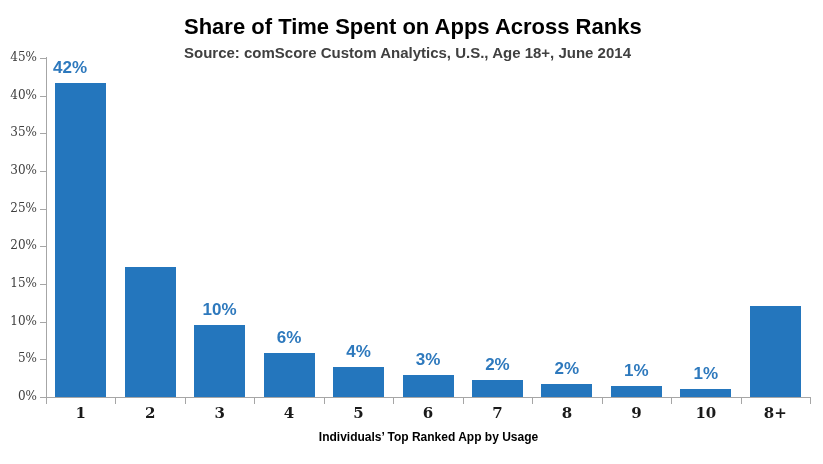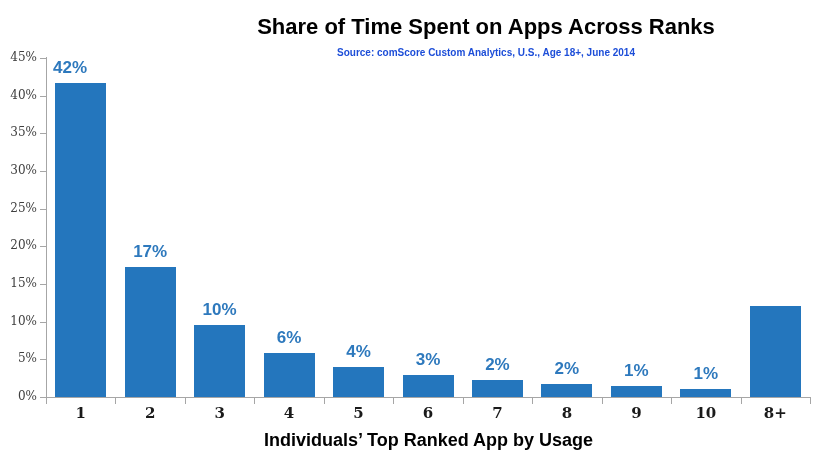--- a/index.html
+++ b/index.html
@@ -19,38 +19,37 @@
     position: absolute;
     left: 0; top: 0;
     width: 823px;
     height: 464px;
     background: #ffffff;
   }
 
   
   .title-block {
     position: absolute;
-    left: 176px;
+    left: 184px;
     top: 14px;
     width: 620px;
-    text-align: center;
   }
   .chart-title {
     font-family: "Liberation Sans", sans-serif;
     font-size: 22px;
     font-weight: bold;
     color: #000000;
     line-height: 26px;
     white-space: nowrap;
   }
   .chart-subtitle {
     font-family: "Liberation Sans", sans-serif;
-    font-size: 10px;
-    font-weight: bold;
-    color: #1d4ed8;
+    font-size: 15px;
+    font-weight: bold;
+    color: #404040;
     line-height: 20px;
     margin-top: 3px;
     white-space: nowrap;
   }
 
   
   .plot-area {
     position: absolute;
     left: 46px;
     top: 58px;
@@ -127,21 +126,21 @@
     white-space: nowrap;
   }
 
   .axis-title-x {
     position: absolute;
     left: 46px;
     top: 430px;
     width: 765px;
     text-align: center;
     font-family: "Liberation Sans", sans-serif;
-    font-size: 18px;
+    font-size: 12px;
     font-weight: bold;
     color: #000000;
     white-space: nowrap;
   }
 </style>
 </head>
 <body>
 
 <div id="chart-root">
 
@@ -211,21 +210,20 @@
       <div class="bar" title="7: 2%" style="left: 425.955px; width: 51px; height: 16.5733px; background: rgb(36, 118, 189);"></div>
       <div class="bar" title="8: 2%" style="left: 495.409px; width: 51px; height: 12.8067px; background: rgb(36, 118, 189);"></div>
       <div class="bar" title="9: 1%" style="left: 564.864px; width: 51px; height: 10.5467px; background: rgb(36, 118, 189);"></div>
       <div class="bar" title="10: 1%" style="left: 634.318px; width: 51px; height: 8.28667px; background: rgb(36, 118, 189);"></div>
       <div class="bar" title="11+: 12%" style="left: 703.773px; width: 51px; height: 91.1533px; background: rgb(36, 118, 189);"></div>
     </div>
 
   <div class="axis-title-x">Individuals’ Top Ranked App by Usage</div>
 
 <div class="data-label" style="left: 30px; width: 80px; top: 57.86px; color: rgb(46, 121, 189);">42%</div>
-    <div class="data-label" style="left: 110.182px; width: 80px; top: 241.673px; color: rgb(46, 121, 189);">17%</div>
     <div class="data-label" style="left: 179.636px; width: 80px; top: 300.433px; color: rgb(46, 121, 189);">10%</div>
     <div class="data-label" style="left: 249.091px; width: 80px; top: 328.307px; color: rgb(46, 121, 189);">6%</div>
     <div class="data-label" style="left: 318.545px; width: 80px; top: 341.867px; color: rgb(46, 121, 189);">4%</div>
     <div class="data-label" style="left: 388px; width: 80px; top: 350.153px; color: rgb(46, 121, 189);">3%</div>
     <div class="data-label" style="left: 457.455px; width: 80px; top: 355.427px; color: rgb(46, 121, 189);">2%</div>
     <div class="data-label" style="left: 526.909px; width: 80px; top: 359.193px; color: rgb(46, 121, 189);">2%</div>
     <div class="data-label" style="left: 596.364px; width: 80px; top: 361.453px; color: rgb(46, 121, 189);">1%</div>
     <div class="data-label" style="left: 665.818px; width: 80px; top: 363.713px; color: rgb(46, 121, 189);">1%</div>
   </div>
 

